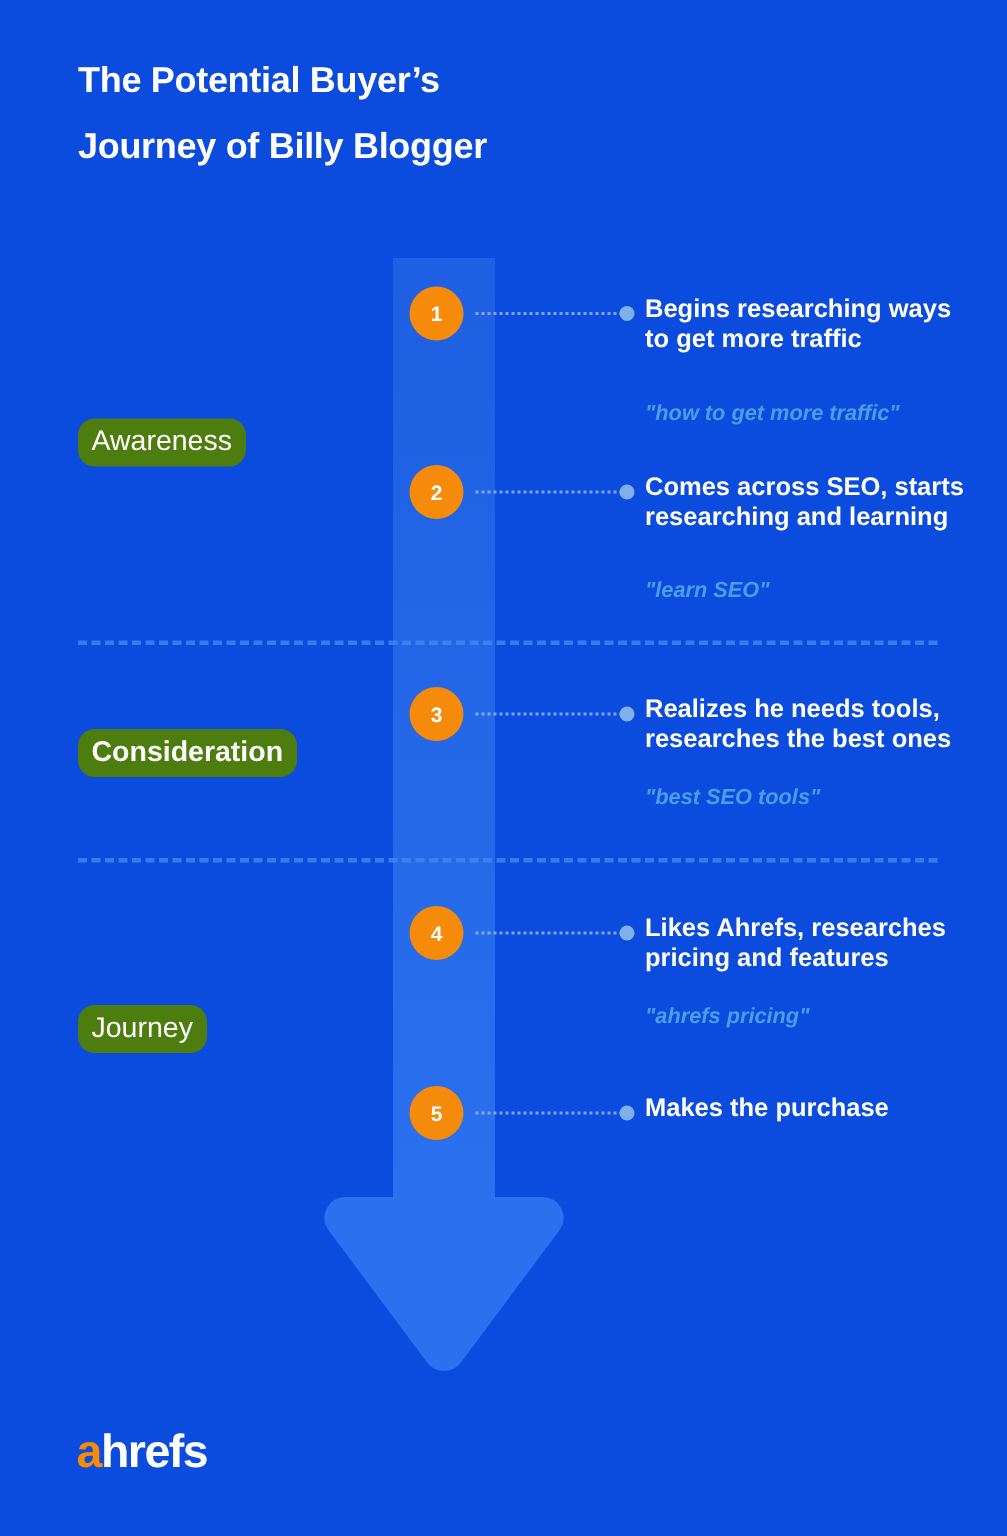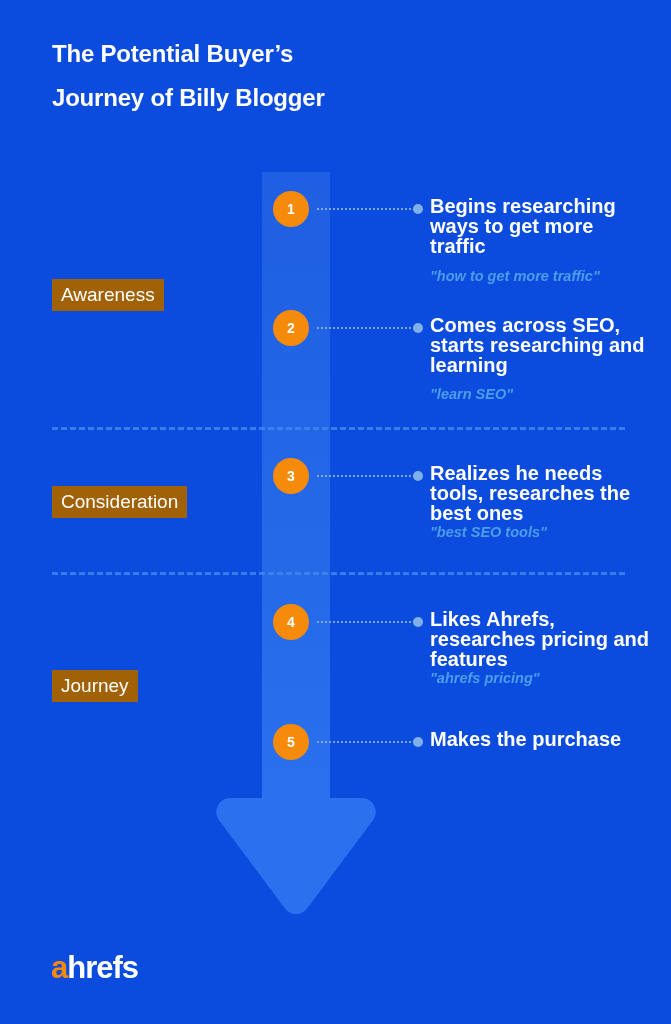--- a/index.html
+++ b/index.html
@@ -64,31 +64,31 @@
     border-top: 3px dashed #4387ee;
     opacity: 0.82;
   }
   .divider.d1 { top: 427px; }
   .divider.d2 { top: 572px; }
 
   
   .stage-badge {
     position: absolute;
     left: 52px;
-    background: #a16207;
+    background: #4d7c0f;
     color: #ffffff;
     font-size: 19px;
     font-weight: normal;
     line-height: 19px;
     padding: 6px 9px 7px 9px;
     white-space: nowrap;
-    border-radius: 1px;
+    border-radius: 11px;
   }
   .stage-badge.s-awareness     { top: 279px; }
-  .stage-badge.s-consideration { top: 486px; }
+  .stage-badge.s-consideration { top: 486px; font-weight: bold; }
   .stage-badge.s-decision      { top: 670px; }
 
   
   .step {
     position: absolute;
     left: 0;
     width: 671px;
     height: 0;
   }
   .step-circle {
@@ -122,21 +122,21 @@
     height: 10px;
     border-radius: 50%;
     background: #7fb0ea;
   }
   .step-text {
     position: absolute;
     left: 430px;
     top: -13px;
     width: 220px;
     color: #ffffff;
-    font-size: 20px;
+    font-size: 17px;
     font-weight: bold;
     line-height: 20px;
   }
   .step-query {
     position: absolute;
     left: 430px;
     width: 240px;
     color: #4d9dea;
     font-size: 14.5px;
     font-style: italic;

